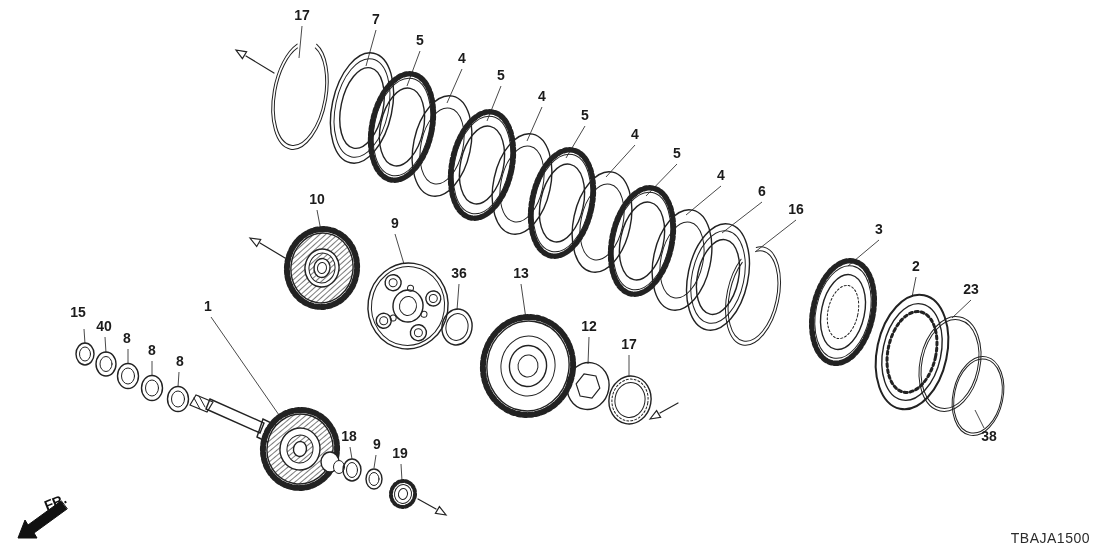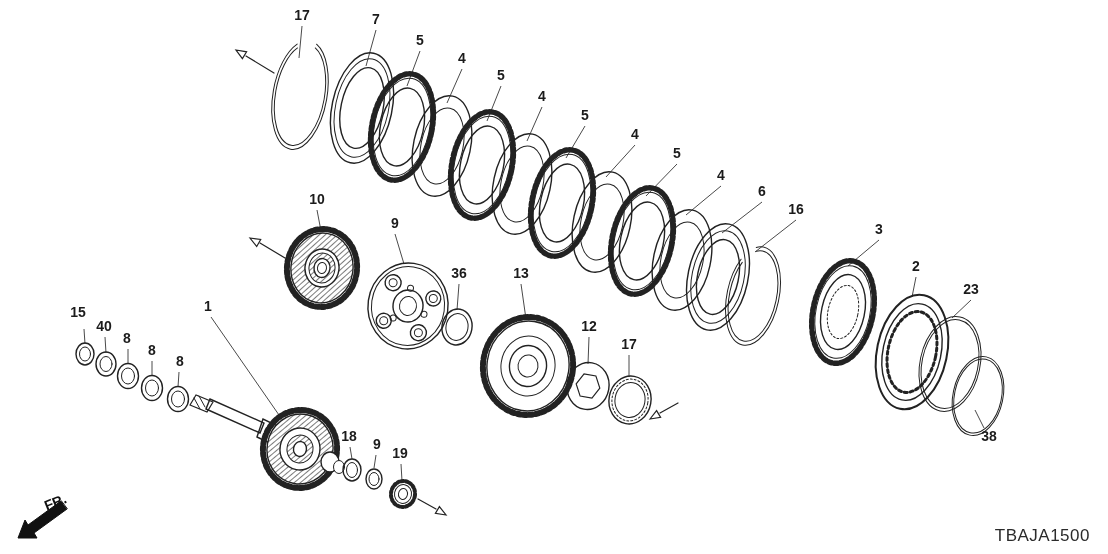--- a/index.html
+++ b/index.html
@@ -10,21 +10,21 @@
   }
   #stage{position:absolute;left:0;top:0;width:1108px;height:554px;}
   svg#art{position:absolute;left:0;top:0;}
   .callout{
     position:absolute;transform:translate(-50%,-50%);
     font-size:14px;font-weight:bold;color:#1b1b1b;line-height:1;
     white-space:nowrap;
   }
   .code{
     position:absolute;right:18px;bottom:8px;
-    font-size:17px;color:#2b2b2b;letter-spacing:.5px;
+    font-size:14px;color:#2b2b2b;letter-spacing:.5px;
   }
   .fr{
     position:absolute;left:44px;top:494px;
     font-size:14px;font-weight:bold;color:#111;
     transform:rotate(-22deg);
   }
 </style>
 </head>
 <body>
 

